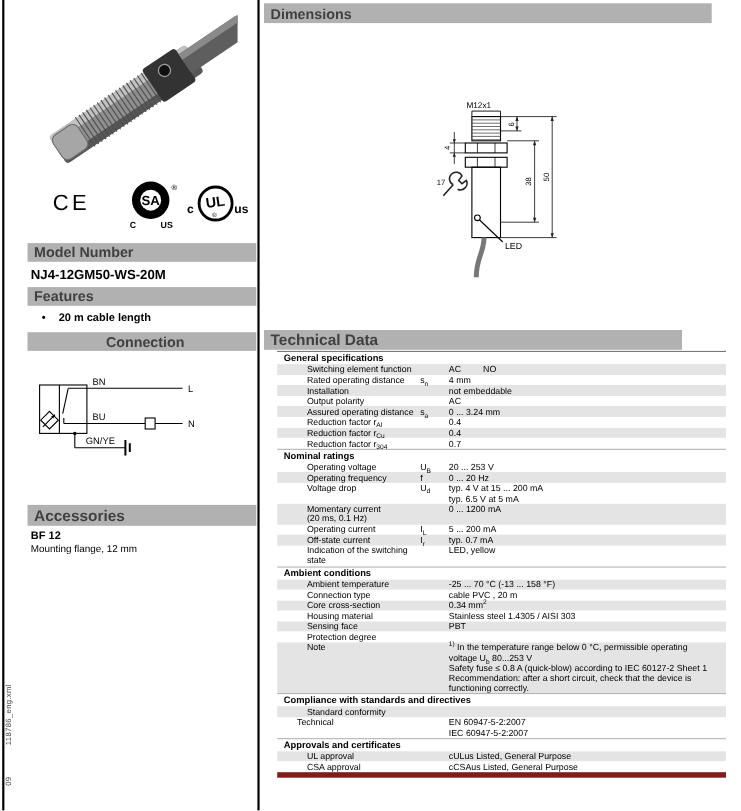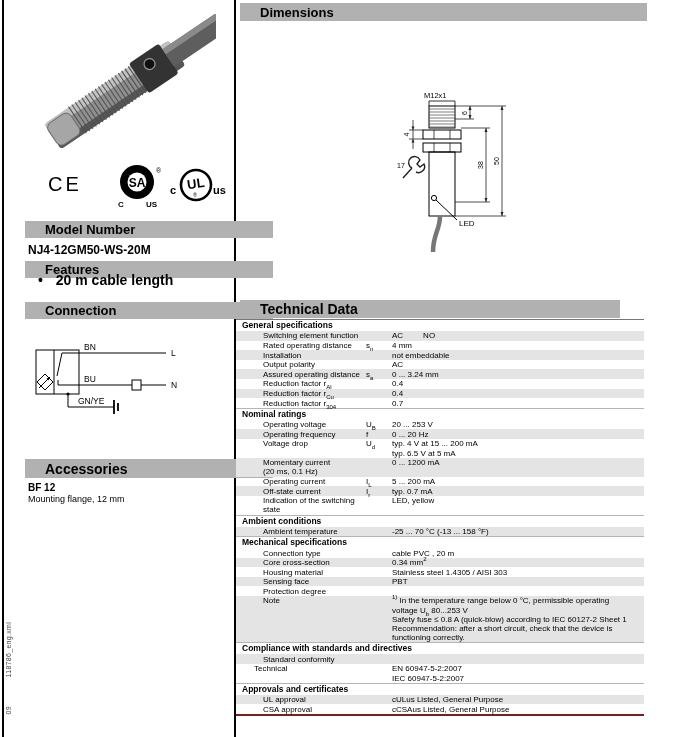--- a/index.html
+++ b/index.html
@@ -1,26 +1,26 @@
 <!DOCTYPE html>
 <html><head>
 <meta charset="utf-8">
 <style>
   html,body{margin:0;padding:0;background:#fff;}
   .page{position:relative;width:674px;height:737px;background:#ffffff;
         font-family:"Liberation Sans",sans-serif;color:#000;overflow:hidden;}
   .vline{position:absolute;top:0;bottom:0;width:1.5px;background:#000;}
-  .bar{position:absolute;background:#b1b1b1;color:#000000;font-weight:bold;
-       display:flex;align-items:center;padding-left:20px;box-sizing:border-box;}
-  .bar-left{left:25px;width:248px;height:17px;font-size:13px;}
+  .bar{position:absolute;background:#b1b1b1;color:#404040;font-weight:bold;
+       display:flex;align-items:center;padding-left:6px;box-sizing:border-box;}
+  .bar-left{left:25px;width:208px;height:17px;font-size:13px;}
   .bar-right{left:240px;width:407px;font-size:13px;}
   .txt{position:absolute;}
   .bold{font-weight:bold;}
   
-  .tdtable{position:absolute;left:236px;top:319px;width:408px;border-bottom:2px solid #7f1d1d;}
+  .tdtable{position:absolute;left:252px;top:319px;width:408px;border-bottom:5px solid #7f1d1d;}
   .sec-h{font-weight:bold;font-size:8.5px;line-height:11px;height:11px;
          padding-left:6px;border-top:1px solid #b5b5b5;background:#fff;}
   .sec-h.first{border-top:1px solid #777;}
   .trow{display:flex;font-size:8px;line-height:9.2px;min-height:9.6px;
         padding-top:0.4px;box-sizing:border-box;}
   .trow.shaded{background:#e4e4e4;}
   .c-label{width:130px;padding-left:27px;box-sizing:border-box;flex:none;}
   .c-label.ind1{padding-left:18px;}
   .c-sym{width:26px;flex:none;}
   .c-val{flex:1;padding-right:16px;}
@@ -94,26 +94,26 @@
   </svg>
 
   <div class="bar bar-left" style="top:221px;">
     <span>Model Number</span>
   </div>
   <div class="txt bold" style="left:28px;top:243px;font-size:12px;">NJ4-12GM50-WS-20M</div>
 
   <div class="bar bar-left" style="top:261px;">
     <span>Features</span>
   </div>
-  <div class="txt" style="left:38px;top:272px;font-size:14px;">
+  <div class="txt" style="left:38px;top:284px;font-size:10px;">
     <span class="bold">•</span>
     <span class="bold" style="margin-left:9px;">20 m cable length</span>
   </div>
 
-  <div class="bar bar-left" style="top:302px;">
+  <div class="bar bar-left" style="top:302px;justify-content:center;">
     <span>Connection</span>
   </div>
   <svg class="txt" style="left:28px;top:336px;" width="170" height="100" viewBox="0 0 170 100">
     <g fill="none" stroke="#000" stroke-width="1">
       <rect x="8" y="14" width="43" height="44"></rect>
       <line x1="26" y1="14" x2="26" y2="58"></line>
 
       <polygon points="17,38 25,46 17,54 9,46"></polygon>
       <line x1="11" y1="52" x2="22" y2="41"></line>
       <polygon points="22,41 18.5,42.5 20.5,44.5" fill="#000" stroke="none"></polygon>
@@ -373,21 +373,20 @@
       <div class="sec-h">Ambient conditions</div>
       <div class="trow shaded">
         <div class="c-label">
           <div>Ambient temperature</div>
         </div>
         <div class="c-sym"></div>
         <div class="c-val">
           <div>-25 ... 70 °C (-13 ... 158 °F)</div>
         </div>
       </div>
-      <div class="sec-h">Mechanical specifications</div>
       <div class="trow">
         <div class="c-label">
           <div>Connection type</div>
         </div>
         <div class="c-sym"></div>
         <div class="c-val">
           <div>cable PVC , 20 m</div>
         </div>
       </div>
       <div class="trow shaded">

